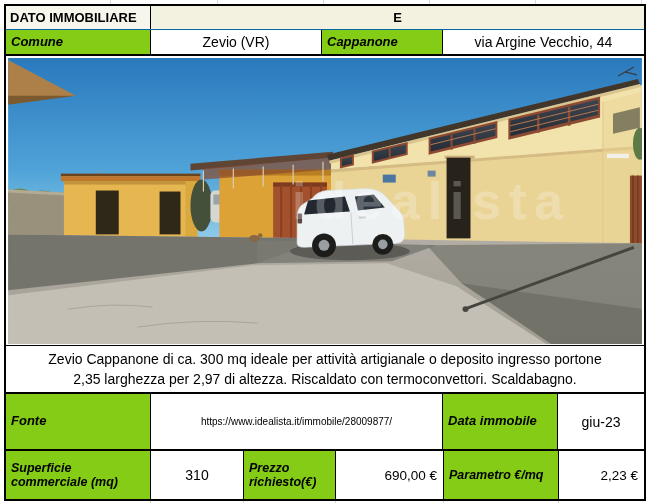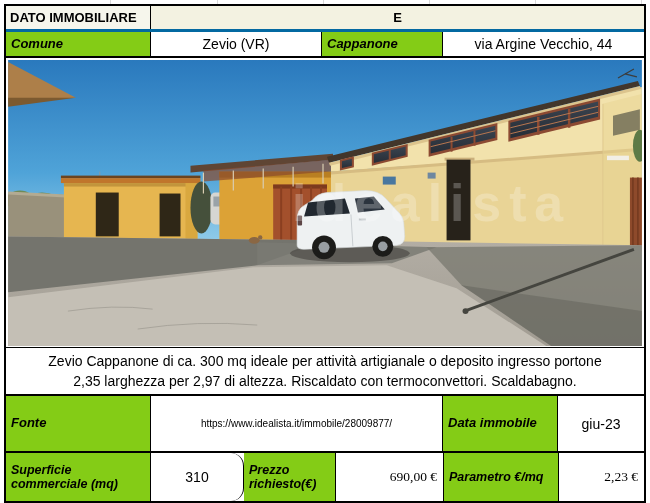--- a/index.html
+++ b/index.html
@@ -5,42 +5,42 @@
   html,body{margin:0;padding:0;background:#fff;}
   .sheet{position:relative;width:650px;height:503px;background:#ffffff;
          font-family:"Liberation Sans",sans-serif;color:#000;overflow:hidden;}
   .gridstub{position:absolute;width:1px;height:4px;background:#d9d9d9;}
   .tbl{position:absolute;left:4px;top:4px;width:638px;border:2px solid #000;background:#fff;}
   .row{display:flex;align-items:stretch;}
   .cell{box-sizing:border-box;display:flex;align-items:center;overflow:hidden;}
   .b-r{border-right:1px solid #000;}
   .lbl{background:#84cc16;font-style:italic;font-weight:bold;font-size:13px;padding-left:5px;line-height:1.12;}
   .val{font-size:14px;justify-content:center;text-align:center;}
-  .val-r{font-size:13.5px;justify-content:flex-end;padding-right:6px;text-align:right;font-family:Liberation Serif, serif;}
-  .row1{height:23px;border-bottom:3px solid #0369a1;justify-content:center;}
+  .val-r{font-size:13.5px;justify-content:flex-end;padding-right:6px;text-align:right;}
+  .row1{height:23px;border-bottom:1px solid #0369a1;justify-content:center;}
   .hdr-title{width:145px;font-weight:bold;font-size:13px;padding-left:4px;background:#f6f6ec;}
   .hdr-energy{flex:1;background:#f3f2e1;font-weight:bold;font-size:13px;justify-content:center;}
   .row2{height:24px;border-bottom:2px solid #000;}
   .c-com{width:145px;}
   .c-zev{width:171px;}
   .c-ind{width:121px;}
   .c-via{flex:1;}
   .photoRow{height:290px;border-bottom:1px solid #000;padding:2px;box-sizing:border-box;
             display:flex;align-items:center;justify-content:center;background:#fff;}
   .descRow{height:46px;border-bottom:2px solid #000;display:flex;flex-direction:column;
            justify-content:center;text-align:center;font-size:14px;line-height:20px;}
   .fonteRow{height:55px;border-bottom:2px solid #000;}
   .c-fonte{width:145px;}
   .c-url{width:292px;font-size:10px;justify-content:center;text-align:center;
          word-break:break-all;padding:0 8px;line-height:1.3;}
   .c-dlab{width:115px;}
   .c-dval{flex:1;}
   .lastRow{height:48px;}
   .c-slab{width:145px;}
-  .c-sval{width:93px;border-radius:13px;}
+  .c-sval{width:93px;}
   .c-plab{width:92px;font-size:12.5px;}
   .c-pval{width:108px;}
   .c-parlab{width:115px;}
   .c-parval{flex:1;}
   .lbl2{font-size:12.5px;}
   svg{display:block;}
 </style>
 </head>
 <body>
 

